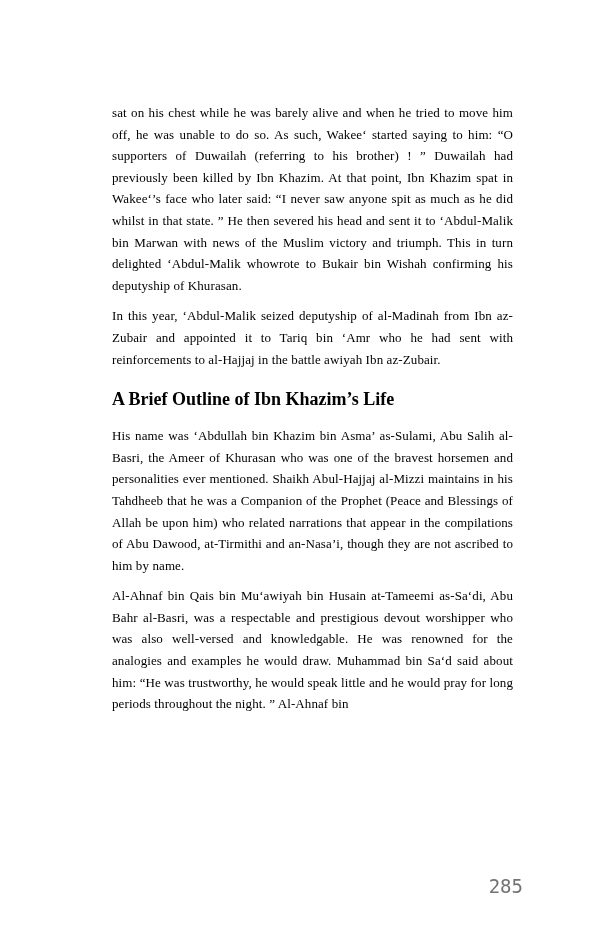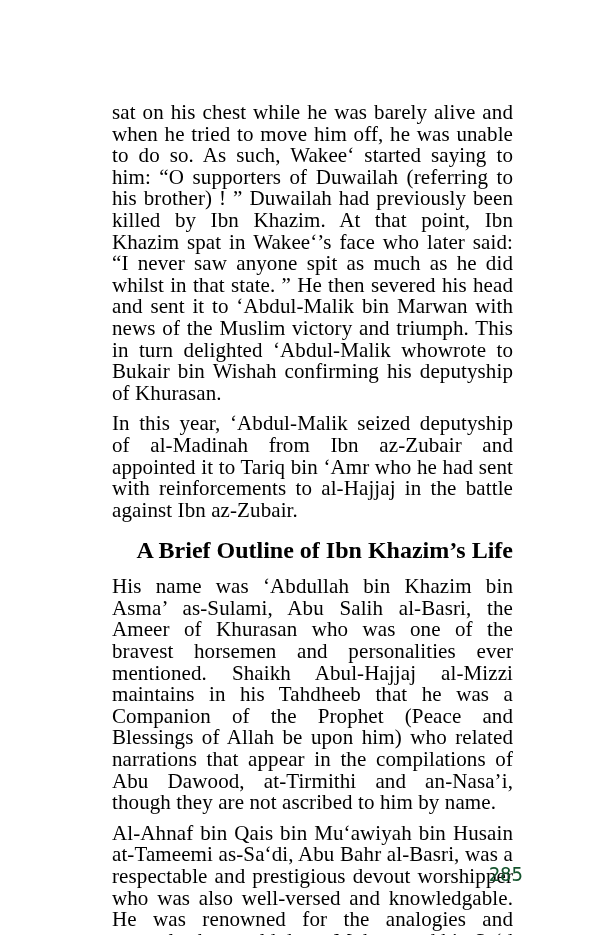--- a/index.html
+++ b/index.html
@@ -16,49 +16,49 @@
     font-family: "Liberation Serif", "DejaVu Serif", serif;
     overflow: hidden;
   }
   .content {
     position: absolute;
     left: 112px;
     top: 102px;
     width: 401px;
   }
   .body-para {
-    font-size: 21px;
+    font-size: 13px;
     line-height: 21.6px;
     text-align: justify;
     text-justify: inter-word;
     letter-spacing: 0.1px;
     margin: 0 0 9px 0;
   }
   .section-heading {
     font-family: "Liberation Serif", "DejaVu Serif", serif;
     font-weight: bold;
-    font-size: 24px;
+    font-size: 18px;
     line-height: 29px;
     margin: 15px 0 11px 0;
-    text-align: right;
+    text-align: left;
   }
   .page-number {
     position: absolute;
     right: 82px;
-    bottom: 50px;
+    bottom: 38px;
     font-family: "DejaVu Sans Mono", "DejaVu Sans", monospace;
     font-size: 19px;
-    color: #14532d;
+    color: #737373;
   }
 </style>
 </head>
 <body>
 
 <div class="page">
   <div class="content">
     <p class="body-para">sat on his chest while he was barely alive and when he tried to move him off, he was unable to do so. As such, Wakee‘ started saying to him: “O supporters of Duwailah (referring to his brother) ! ” Duwailah had previously been killed by Ibn Khazim. At that point, Ibn Khazim spat in Wakee‘’s face who later said: “I never saw anyone spit as much as he did whilst in that state. ” He then severed his head and sent it to ‘Abdul-Malik bin Marwan with news of the Muslim victory and triumph. This in turn delighted ‘Abdul-Malik whowrote to Bukair bin Wishah confirming his deputyship of Khurasan.</p>
-    <p class="body-para">In this year, ‘Abdul-Malik seized deputyship of al-Madinah from Ibn az-Zubair and appointed it to Tariq bin ‘Amr who he had sent with reinforcements to al-Hajjaj in the battle against Ibn az-Zubair.</p>
+    <p class="body-para">In this year, ‘Abdul-Malik seized deputyship of al-Madinah from Ibn az-Zubair and appointed it to Tariq bin ‘Amr who he had sent with reinforcements to al-Hajjaj in the battle awiyah Ibn az-Zubair.</p>
     <h2 class="section-heading">A Brief Outline of Ibn Khazim’s Life</h2>
     <p class="body-para">His name was ‘Abdullah bin Khazim bin Asma’ as-Sulami, Abu Salih al-Basri, the Ameer of Khurasan who was one of the bravest horsemen and personalities ever mentioned. Shaikh Abul-Hajjaj al-Mizzi maintains in his Tahdheeb that he was a Companion of the Prophet (Peace and Blessings of Allah be upon him) who related narrations that appear in the compilations of Abu Dawood, at-Tirmithi and an-Nasa’i, though they are not ascribed to him by name.</p>
     <p class="body-para">Al-Ahnaf bin Qais bin Mu‘awiyah bin Husain at-Tameemi as-Sa‘di, Abu Bahr al-Basri, was a respectable and prestigious devout worshipper who was also well-versed and knowledgable. He was renowned for the analogies and examples he would draw. Muhammad bin Sa‘d said about him: “He was trustworthy, he would speak little and he would pray for long periods throughout the night. ” Al-Ahnaf bin</p>
   </div>
   <div class="page-number">285</div>
 </div>
 
 </body></html>

